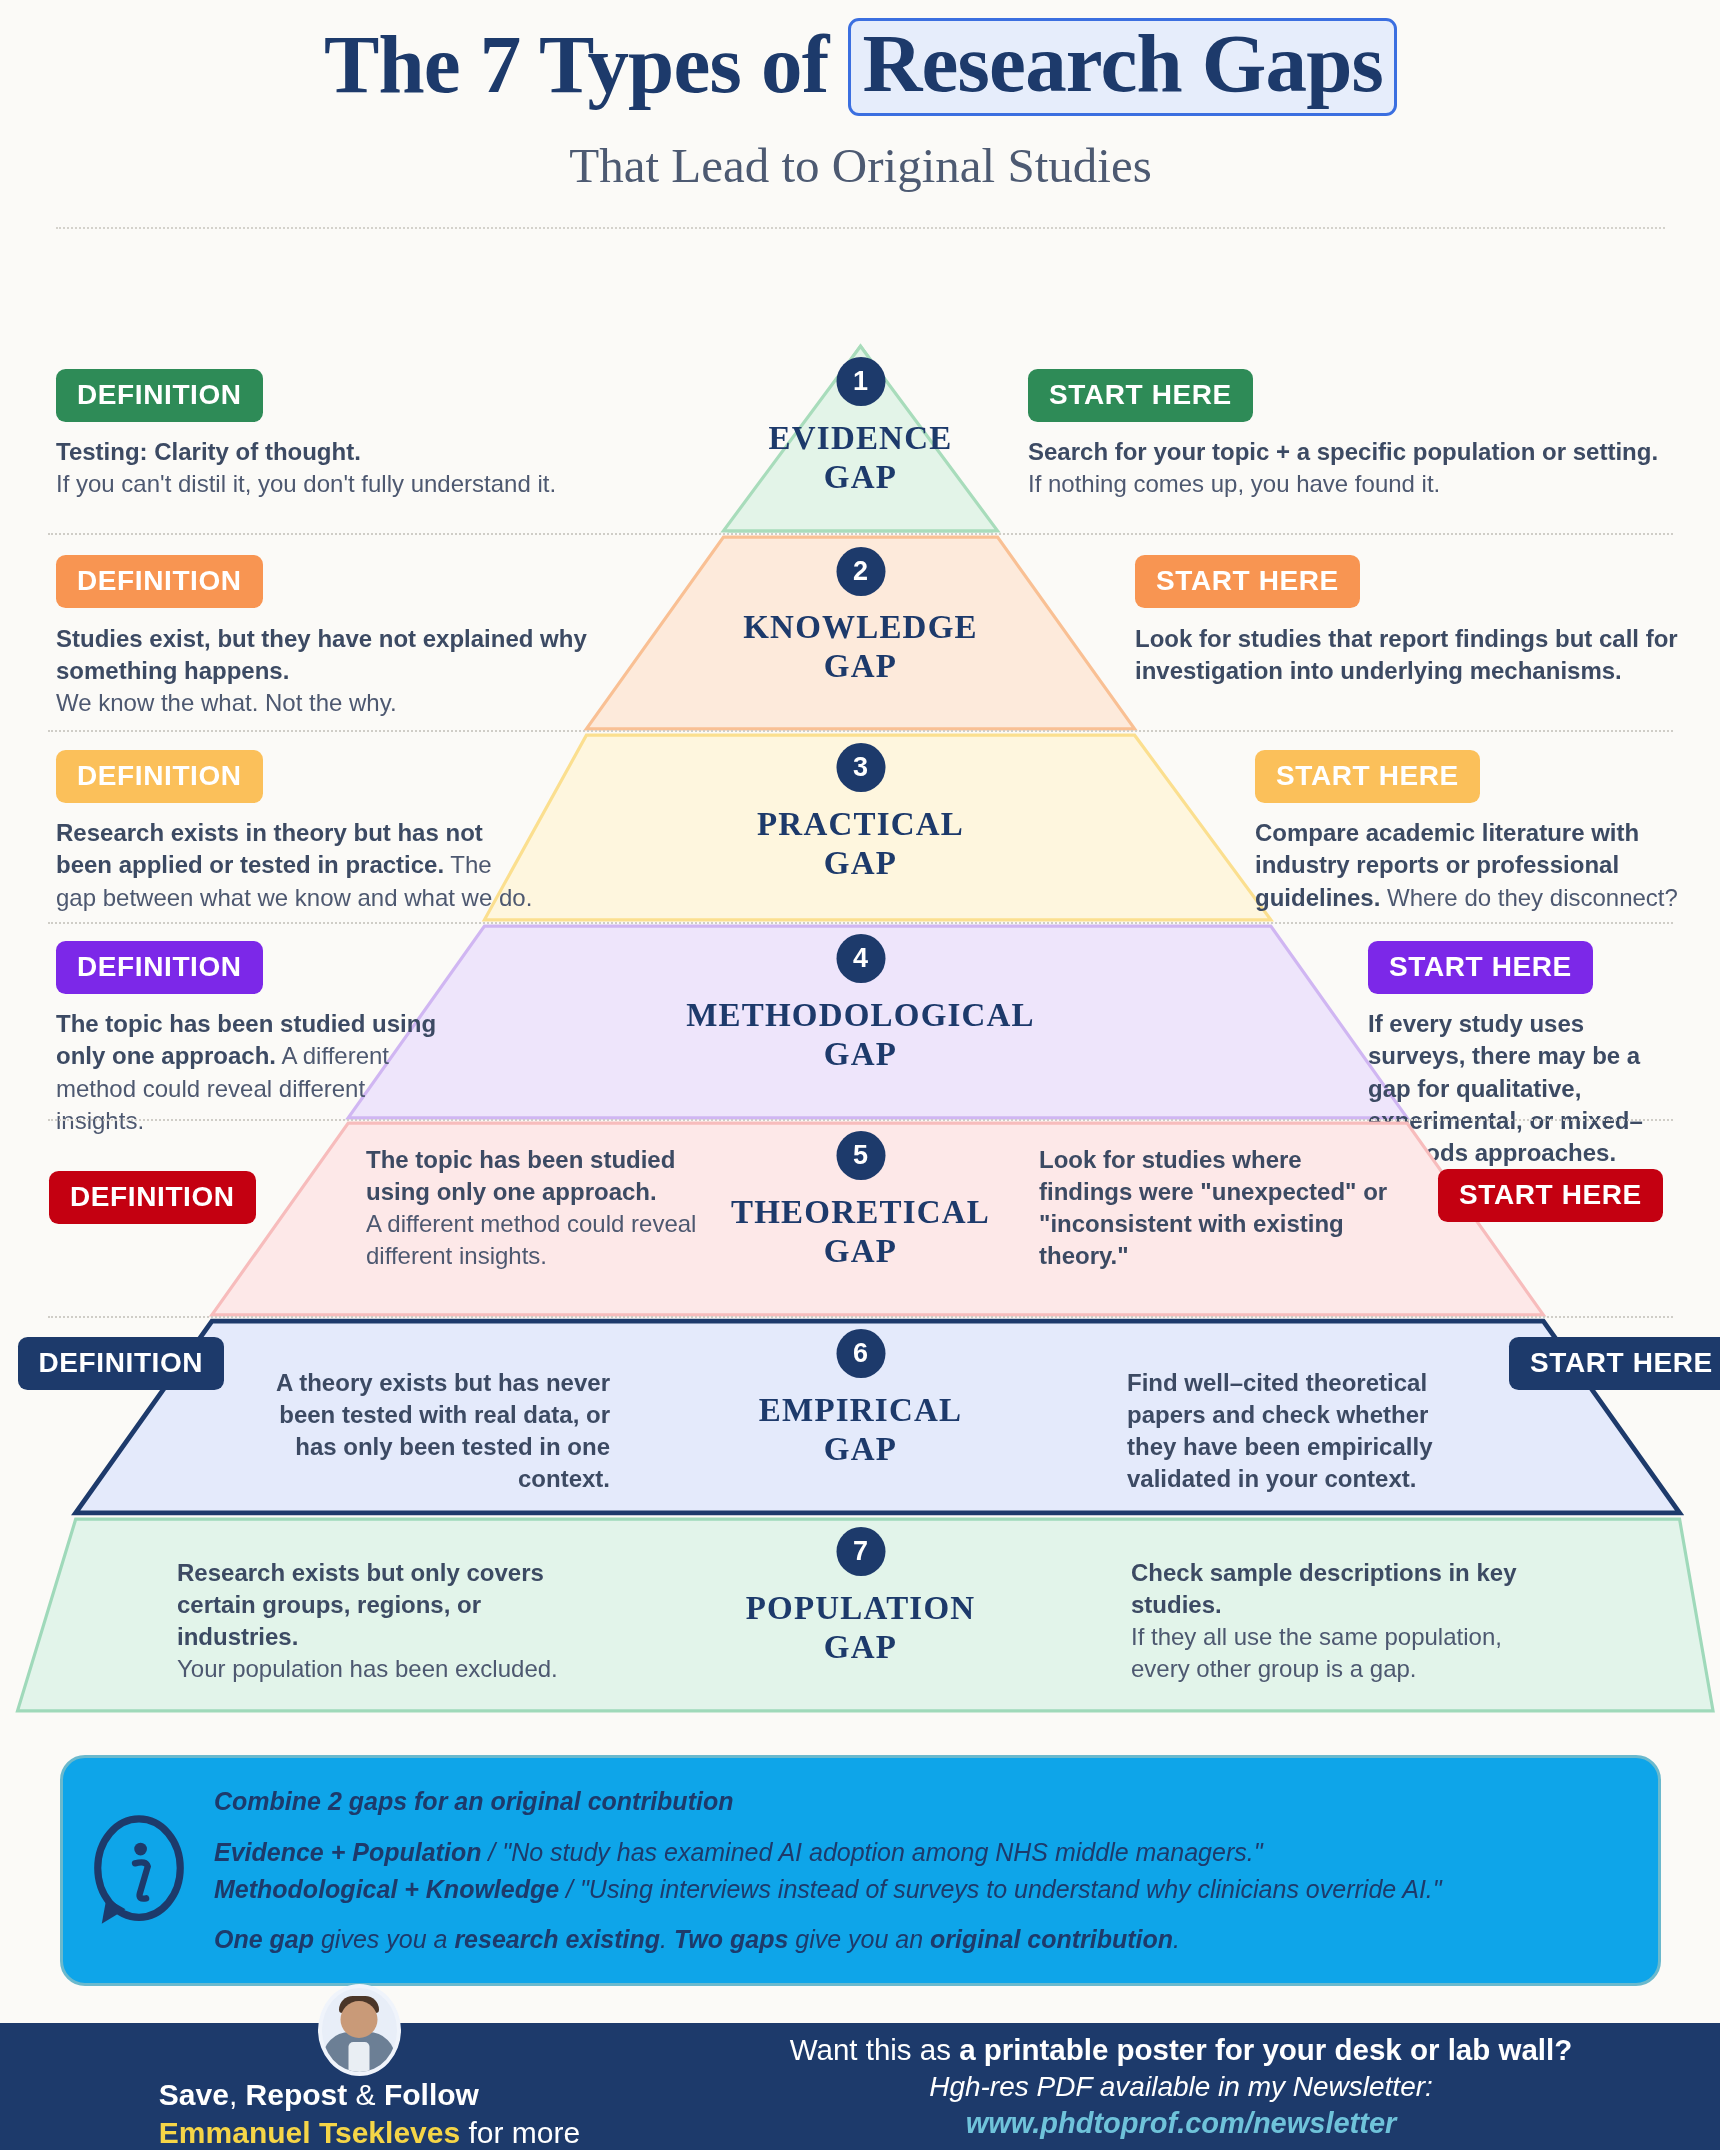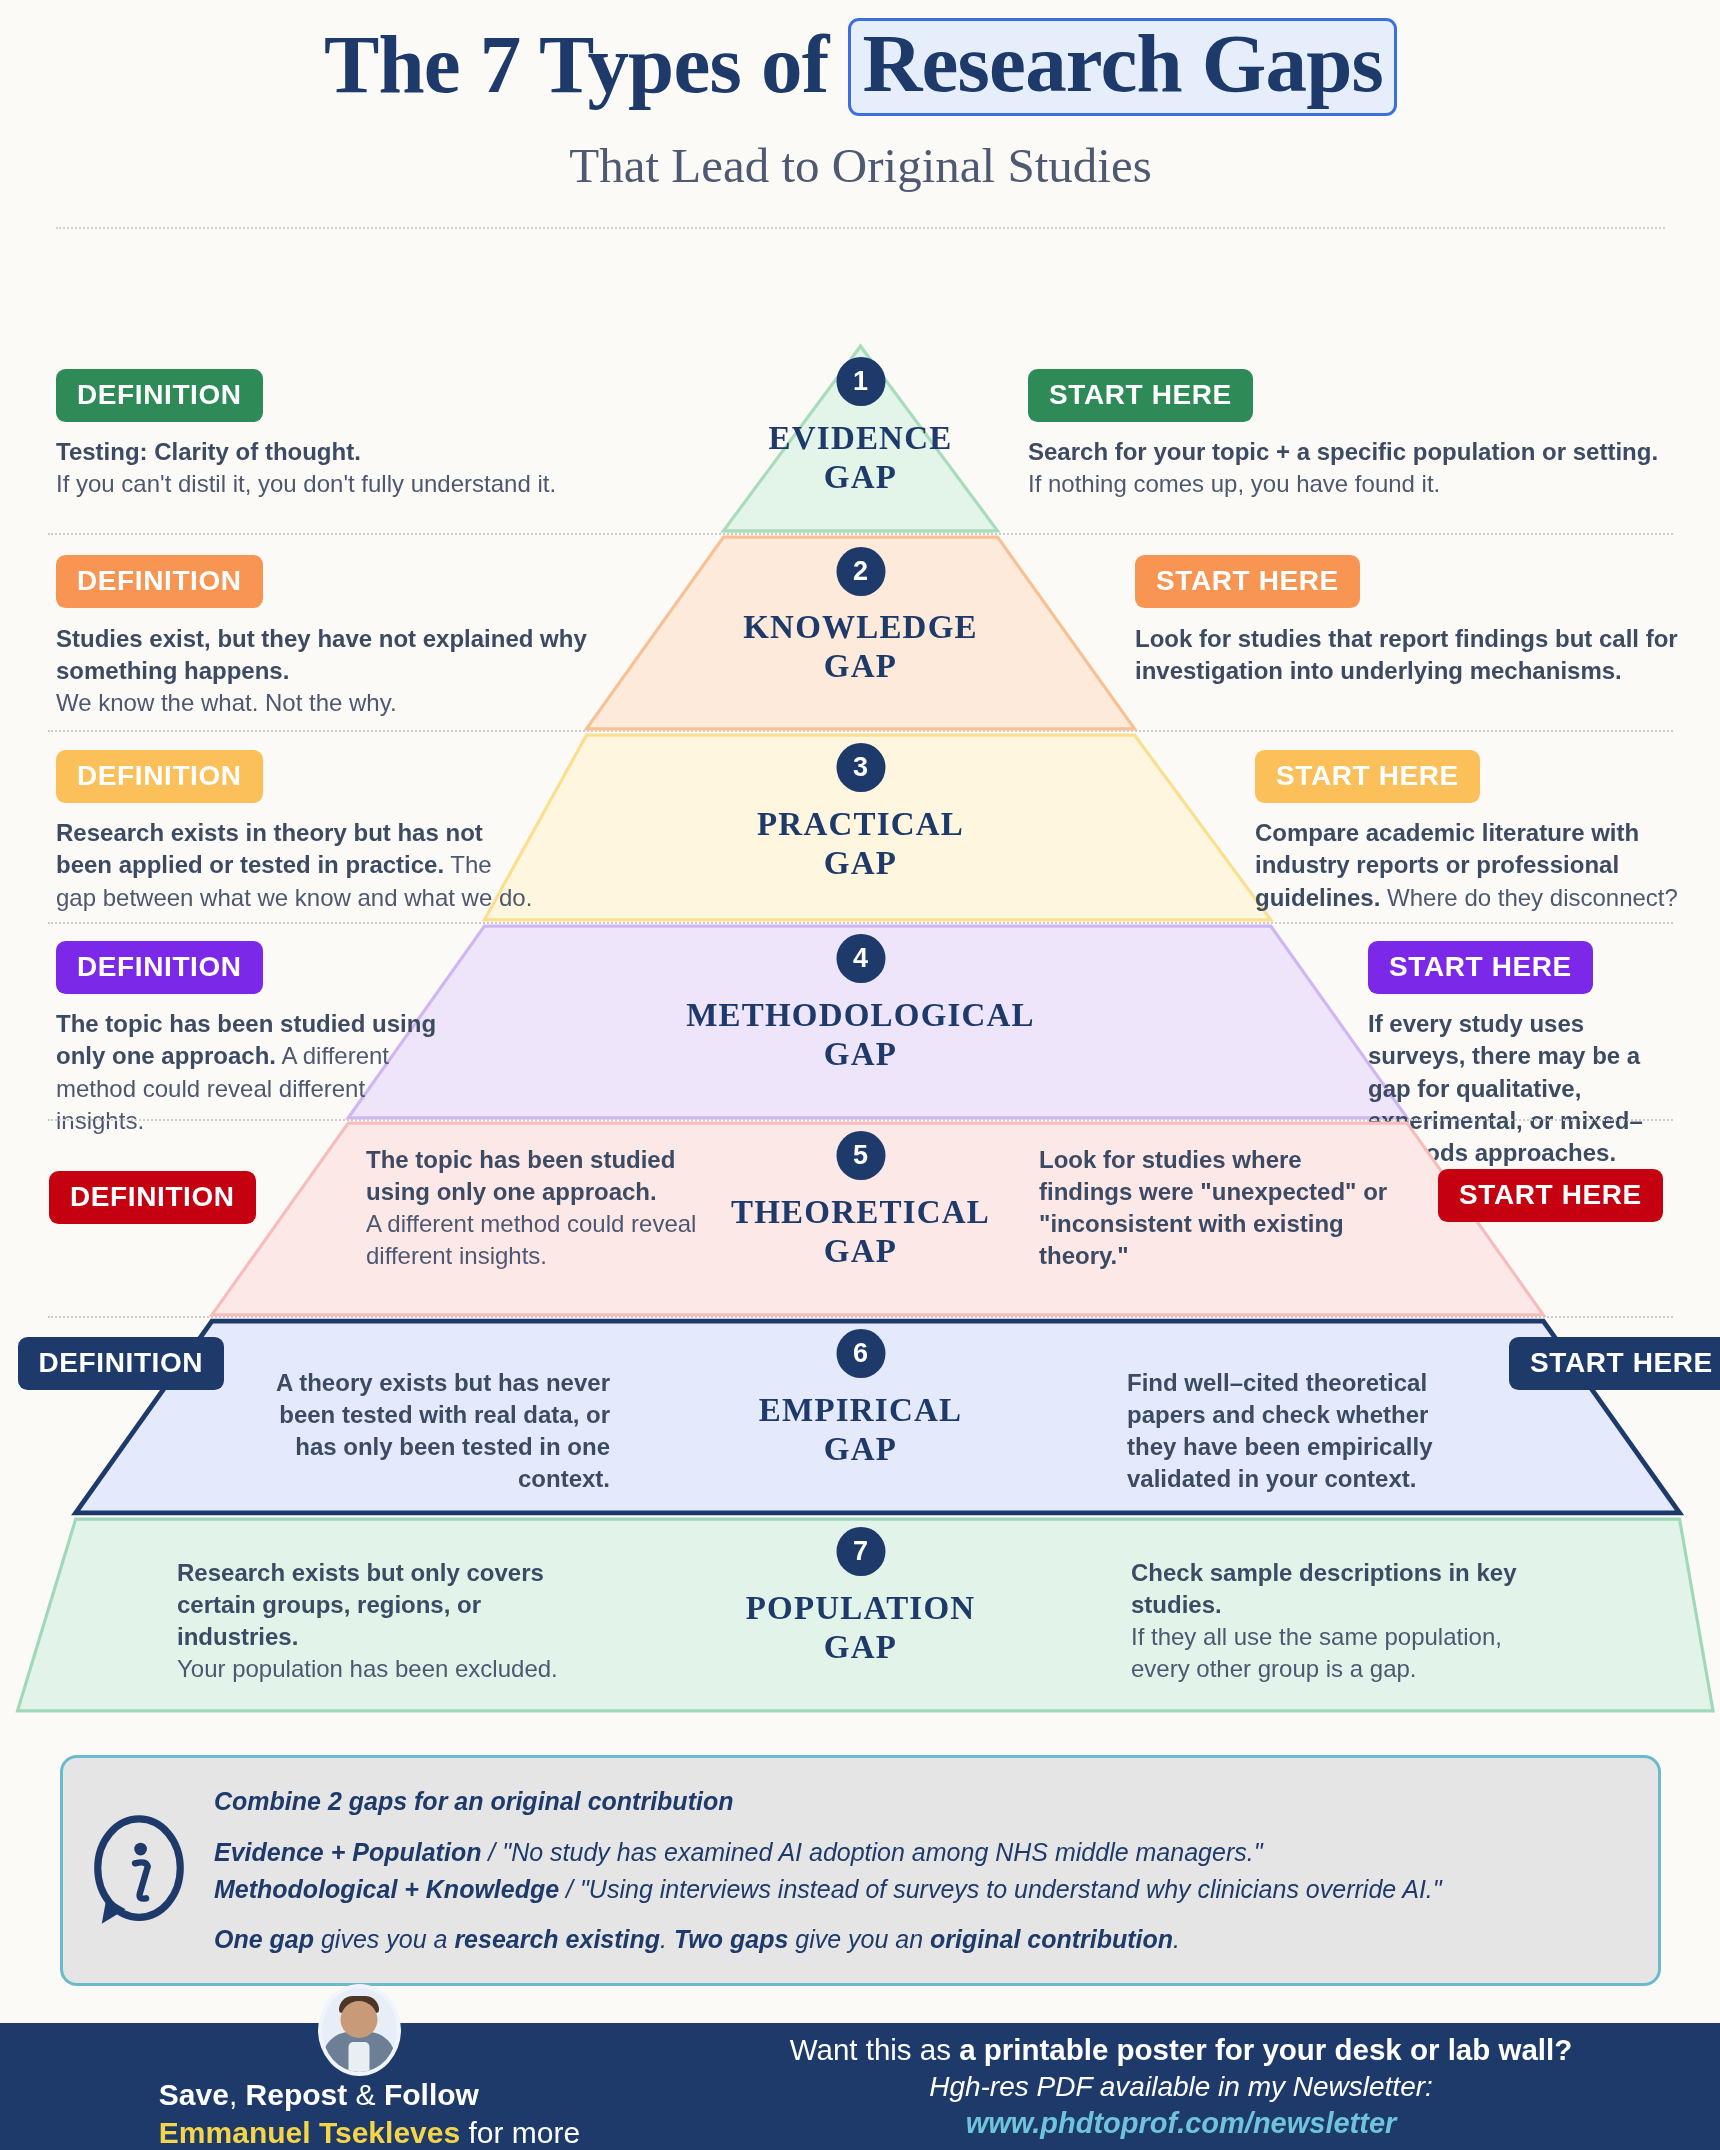--- a/index.html
+++ b/index.html
@@ -102,22 +102,22 @@
     font-size: 24px;
     line-height: 1.34;
     color: #4d5870;
   }
   .inner-text b { color: #3c4a63; font-weight: bold; }
 
   
   .infobox {
     position: absolute; left: 60px; top: 1755px;
     width: 1601px; height: 231px;
-    background: #e5e5e5; border: 3.2px solid #6bb9cd;
-    border-radius: 17px;
+    background: #0ea5e9; border: 3.2px solid #6bb9cd;
+    border-radius: 25px;
     display: flex; align-items: center;
   }
   .info-icon { width: 151px; display: flex; justify-content: center; align-items: center; }
   .info-icon svg { display: block; }
   .info-body {
     flex: 1; padding-right: 40px;
     color: #1d3a6b;
     font-style: italic;
     font-size: 25px;
     line-height: 1.46;

